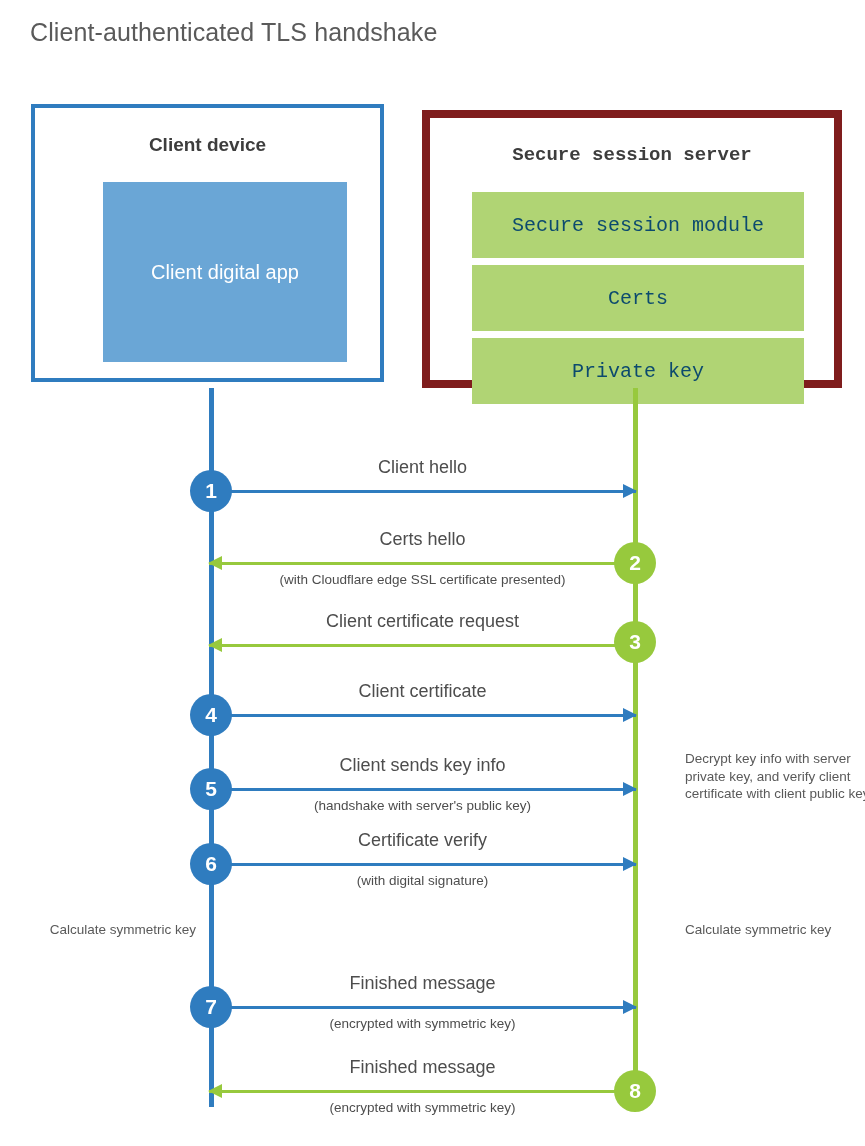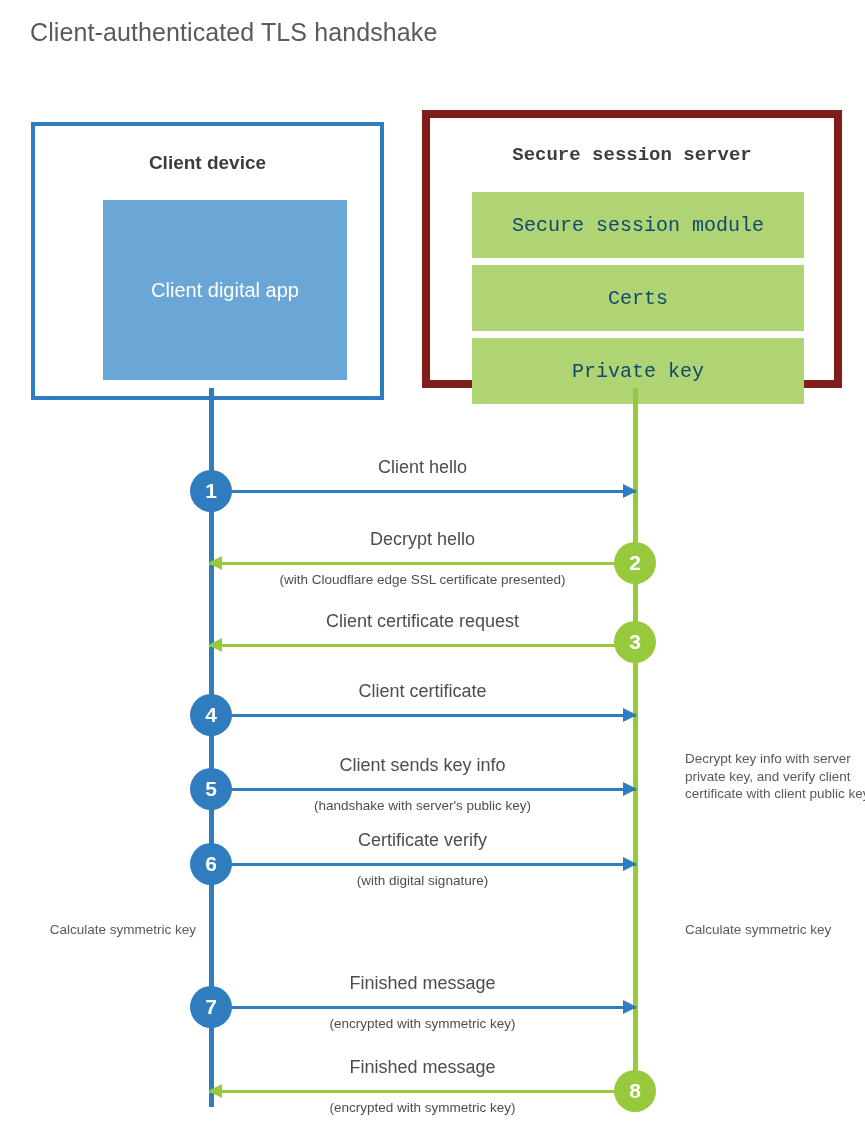--- a/index.html
+++ b/index.html
@@ -13,21 +13,21 @@
 
   
   .title{
     position:absolute;left:30px;top:18px;
     font-size:25px;font-weight:400;color:#5a5a5a;
     letter-spacing:.1px;white-space:nowrap;
   }
 
   
   .party-box{position:absolute;background:#fff;box-sizing:border-box;}
-  .party-box.client{left:31px;top:122px;width:353px;height:278px;border:4px solid #2f7cbf;}
+  .party-box.client{left:31px;top:104px;width:353px;height:278px;border:4px solid #2f7cbf;}
   .party-box.server{left:422px;top:110px;width:420px;height:278px;border:8px solid #7f1d1d;font-family:Liberation Mono, monospace;}
   .party-title{
     position:absolute;left:0;right:0;top:26px;text-align:center;
     font-size:19px;font-weight:bold;color:#3d3d3d;
   }
   .client-app{
     position:absolute;left:68px;top:74px;width:244px;height:180px;
     background:#6aa6d6;color:#ffffff;font-size:20px;line-height:27px;
     display:flex;align-items:center;justify-content:center;text-align:center;
   }
@@ -103,21 +103,21 @@
   <div class="msg blue to-server" style="top:491px">
     <div class="arrow-line"></div>
     <div class="arrow-head"></div>
     <div class="msg-label">Client hello</div>
   </div>
   <div class="step blue" style="top:470px">1</div>
 
   <div class="msg green to-client" style="top:563px">
     <div class="arrow-line"></div>
     <div class="arrow-head"></div>
-    <div class="msg-label">Decrypt hello</div>
+    <div class="msg-label">Certs hello</div>
     <div class="msg-sub">(with Cloudflare edge SSL certificate presented)</div>
   </div>
   <div class="step green" style="top:542px">2</div>
 
   <div class="msg green to-client" style="top:645px">
     <div class="arrow-line"></div>
     <div class="arrow-head"></div>
     <div class="msg-label">Client certificate request</div>
   </div>
   <div class="step green" style="top:621px">3</div>

